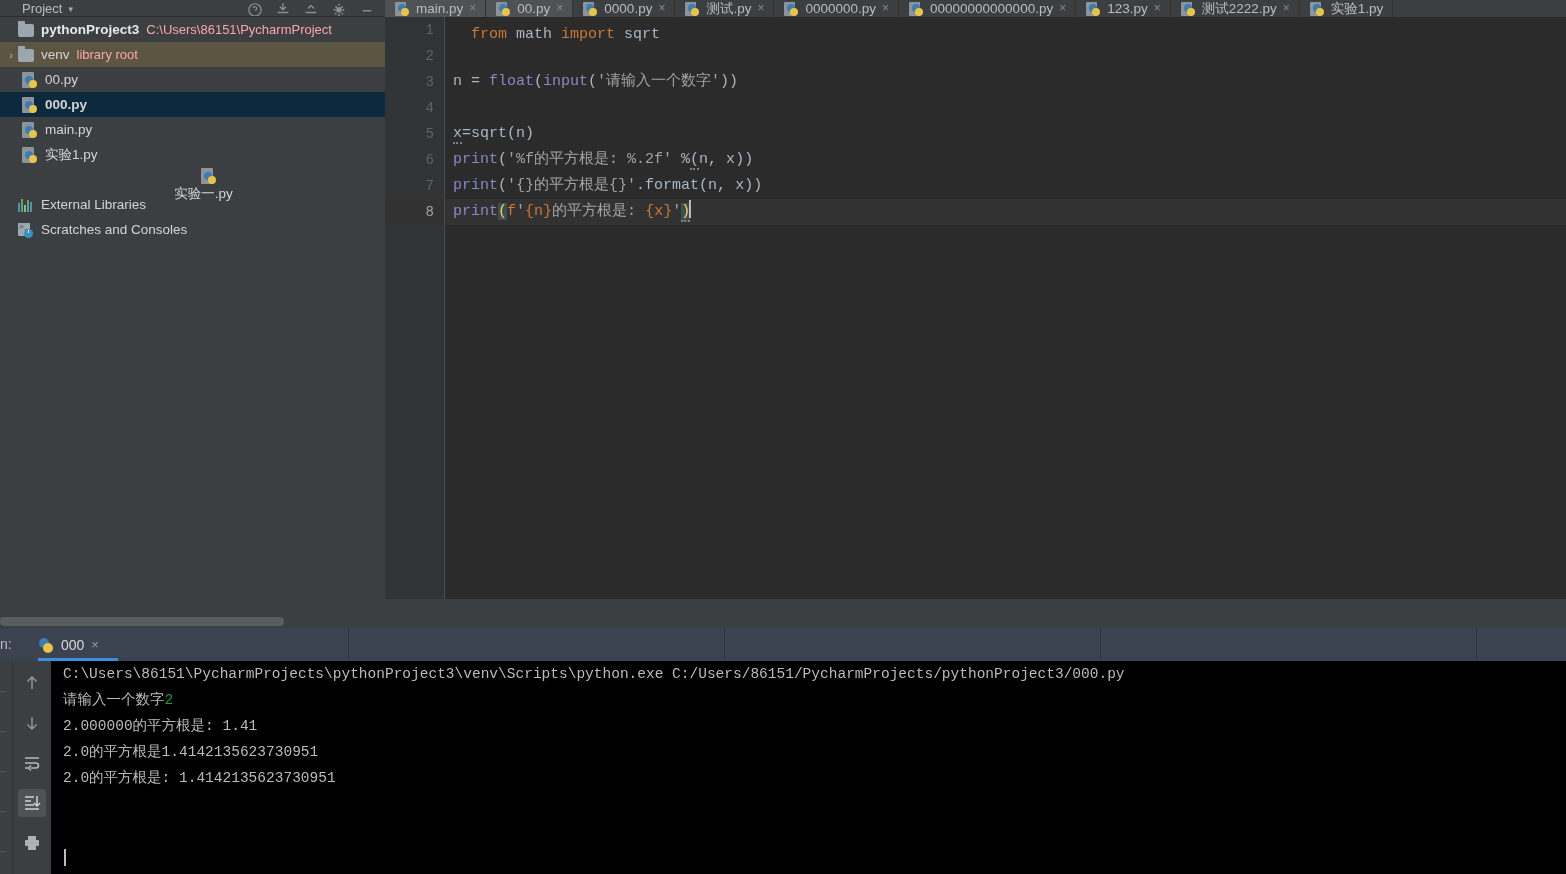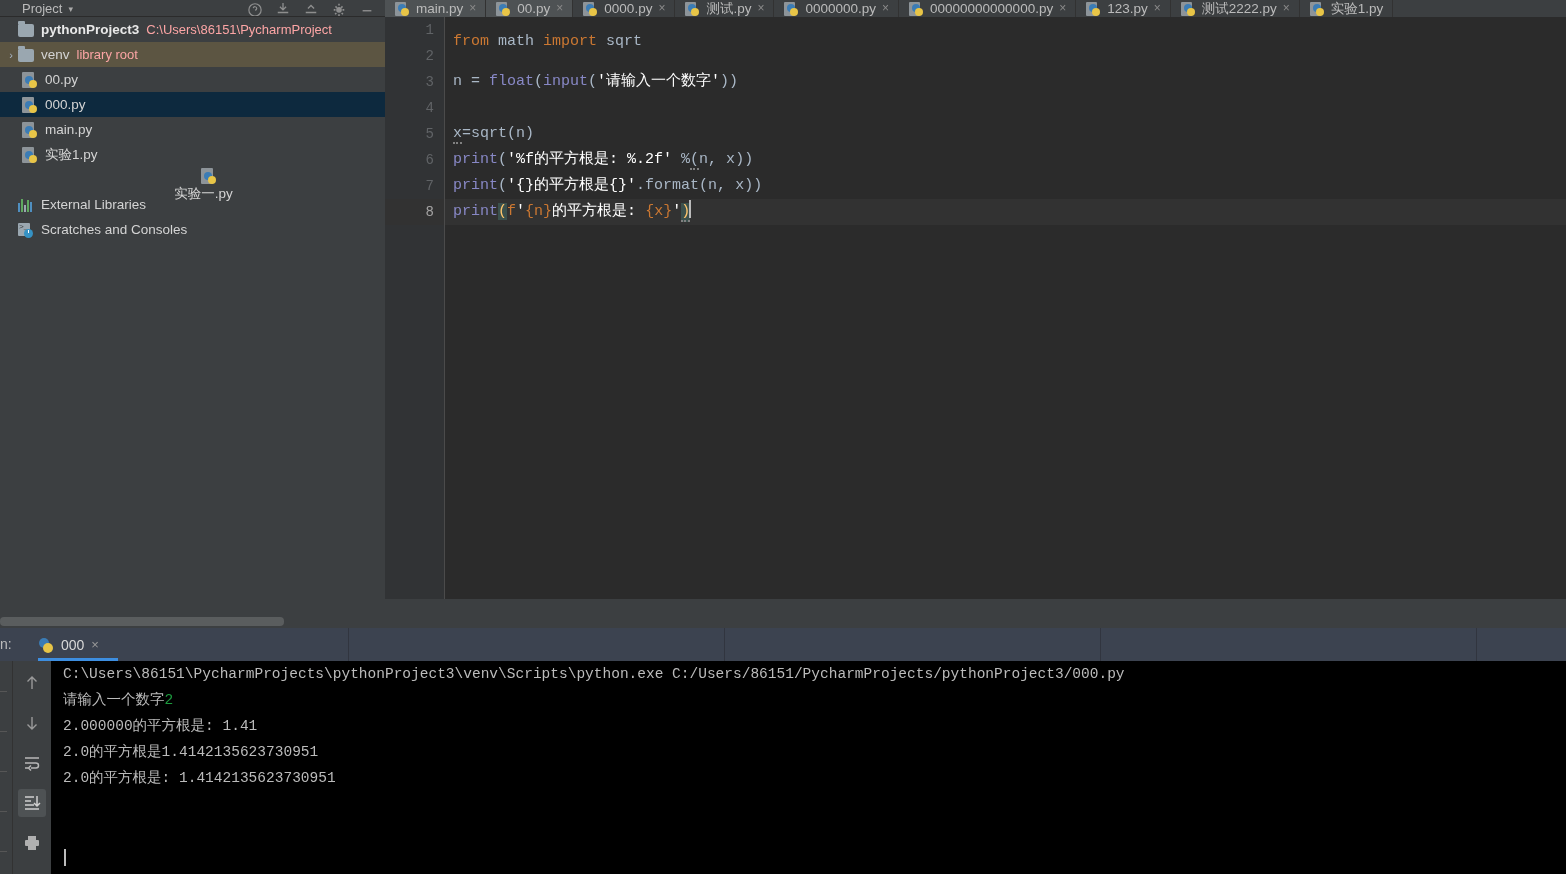--- a/index.html
+++ b/index.html
@@ -39,21 +39,21 @@
     position: absolute; left: 0; top: 17px; width: 385px; height: 598px;
     background: #3c3f41;
     padding-left: 44px;
   }
   .tree-row {
     height: 25px; display: flex; align-items: center; padding-left: 4px;
     font-size: 13.5px; color: #d4d4d4; white-space: nowrap; cursor: default;
   }
   .tree-row.root { font-weight: bold; color: #e8e8e8; }
   .tree-row.sel-gray { background: #5c5542; }
-  .tree-row.sel-blue { background: #0d293e; }
+  .tree-row.sel-blue { background: #0d293e; font-weight: bold; }
   .tree-row .arrow {
     width: 14px; color: #a9b7c6; font-size: 11px; text-align: center;
     flex: 0 0 14px;
   }
   .tree-row .arrow.blank { visibility: hidden; }
   .tree-row .ico { flex: 0 0 18px; height: 18px; position: relative; margin-right: 5px; }
   .tree-row .lbl { }
   .tree-row .sub {
     color: #fca5a5; font-weight: normal; font-size: 13px; margin-left: 7px;
   }
@@ -153,21 +153,21 @@
     white-space: pre; color: #a9b7c6;
   }
   .caret-line {
     position: absolute; left: 0; width: 1121px; height: 26px; background: #323232;
   }
   .caret-line-gut {
     position: absolute; left: 0; width: 60px; height: 26px; background: #323232;
   }
   .kw { color: #cc7832; }
   .bi { color: #8888c6; }
-  .str { color: #ffffff; }
+  .str { color: #a3a3a3; }
   .var { color: #a9b7c6; }
   .fbrace { color: #cc7832; }
   .brkt-hl { background: #3b514d; }
   .squig { border-bottom: 2px dotted #808080; }
   .caret {
     display: inline-block; width: 2px; height: 18px; background: #bbbbbb;
     vertical-align: -3px; margin-left: -1px;
   }
   #editor-bottom-fill {
     position: absolute; left: 0; top: 599px; width: 1181px; height: 29px;
@@ -472,21 +472,21 @@
       <span class="gnum" style="top:104px;">5</span>
       <span class="gnum" style="top:130px;">6</span>
       <span class="gnum" style="top:156px;">7</span>
       <span class="gnum cur" style="top:182px;">8</span>
     </div>
     <div id="gutter-sep"></div>
 
     <div id="code">
       <div class="caret-line" style="top:182px;"></div>
 
-      <div class="cline" style="top:12px;"><span class="kw">from</span> <span class="var">math</span> <span class="kw">import</span> <span class="var">sqrt</span></div>
+      <div class="cline" style="top:5px;margin-left:18px;"><span class="kw">from</span> <span class="var">math</span> <span class="kw">import</span> <span class="var">sqrt</span></div>
       <div class="cline" style="top:26px;"></div>
       <div class="cline" style="top:52px;"><span class="var">n</span> = <span class="bi">float</span>(<span class="bi">input</span>(<span class="str">'请输入一个数字'</span>))</div>
       <div class="cline" style="top:78px;"></div>
       <div class="cline" style="top:104px;"><span class="var squig">x</span>=<span class="var">sqrt</span>(<span class="var">n</span>)</div>
       <div class="cline" style="top:130px;"><span class="bi">print</span>(<span class="str">'%f的平方根是: %.2f'</span> %<span class="squig">(</span><span class="var">n</span>, <span class="var">x</span>))</div>
       <div class="cline" style="top:156px;"><span class="bi">print</span>(<span class="str">'{}的平方根是{}'</span>.<span class="var">format</span>(<span class="var">n</span>, <span class="var">x</span>))</div>
       <div class="cline" style="top:182px;"><span class="bi">print</span><span class="brkt-hl" style="color:#ffc66d;">(</span><span class="kw">f</span><span class="str">'</span><span class="fbrace">{</span><span class="var" style="color:#cc7832;">n</span><span class="fbrace">}</span><span class="str">的平方根是: </span><span class="fbrace">{</span><span class="var" style="color:#cc7832;">x</span><span class="fbrace">}</span><span class="str">'</span><span class="brkt-hl squig" style="color:#ffc66d;">)</span><span class="caret"></span></div>
     </div>
 
     <div id="editor-bottom-fill"></div>

